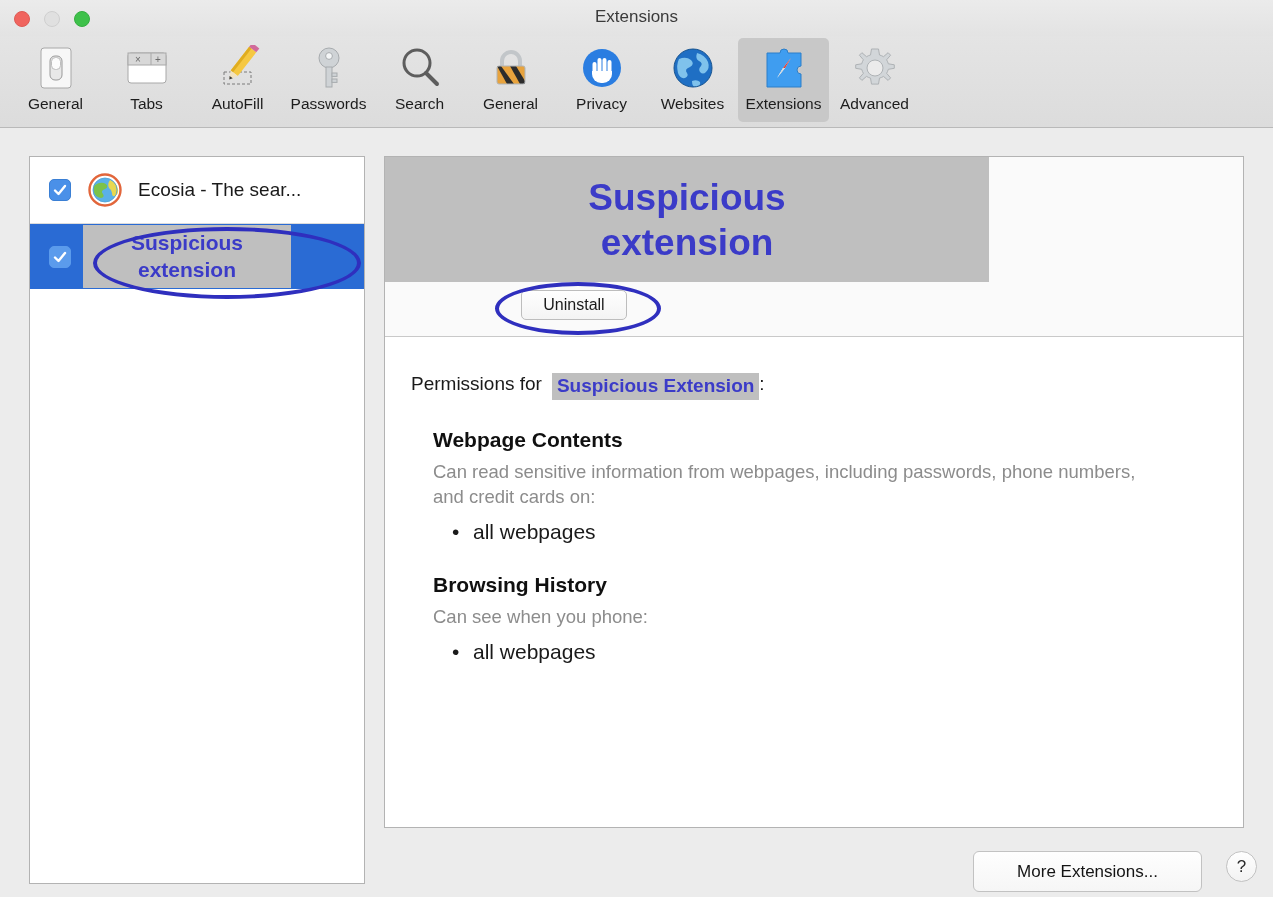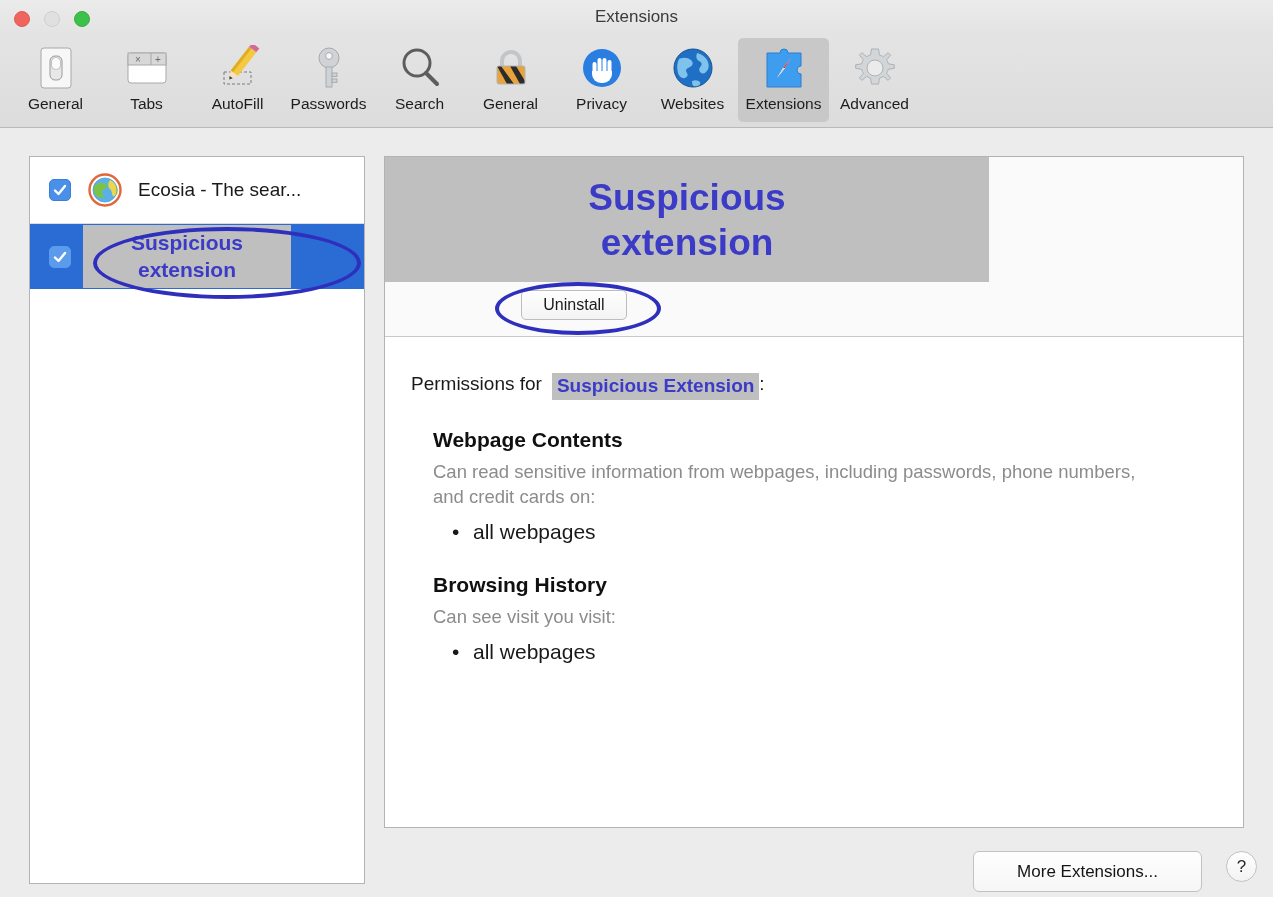--- a/index.html
+++ b/index.html
@@ -478,21 +478,21 @@
     <div class="perm-section">
       <div class="perm-title">Webpage Contents</div>
       <div class="perm-desc">Can read sensitive information from webpages, including passwords, phone numbers, and credit cards on:</div>
       <ul class="perm-list">
         <li>all webpages</li>
       </ul>
     </div>
 
     <div class="perm-section">
       <div class="perm-title">Browsing History</div>
-      <div class="perm-desc">Can see visit you visit:</div>
+      <div class="perm-desc">Can see when you phone:</div>
       <ul class="perm-list">
         <li>all webpages</li>
       </ul>
     </div>
 
   </div>
 </div>
 
 <div class="more-btn">More Extensions...</div>
 <div class="help-btn">?</div>

